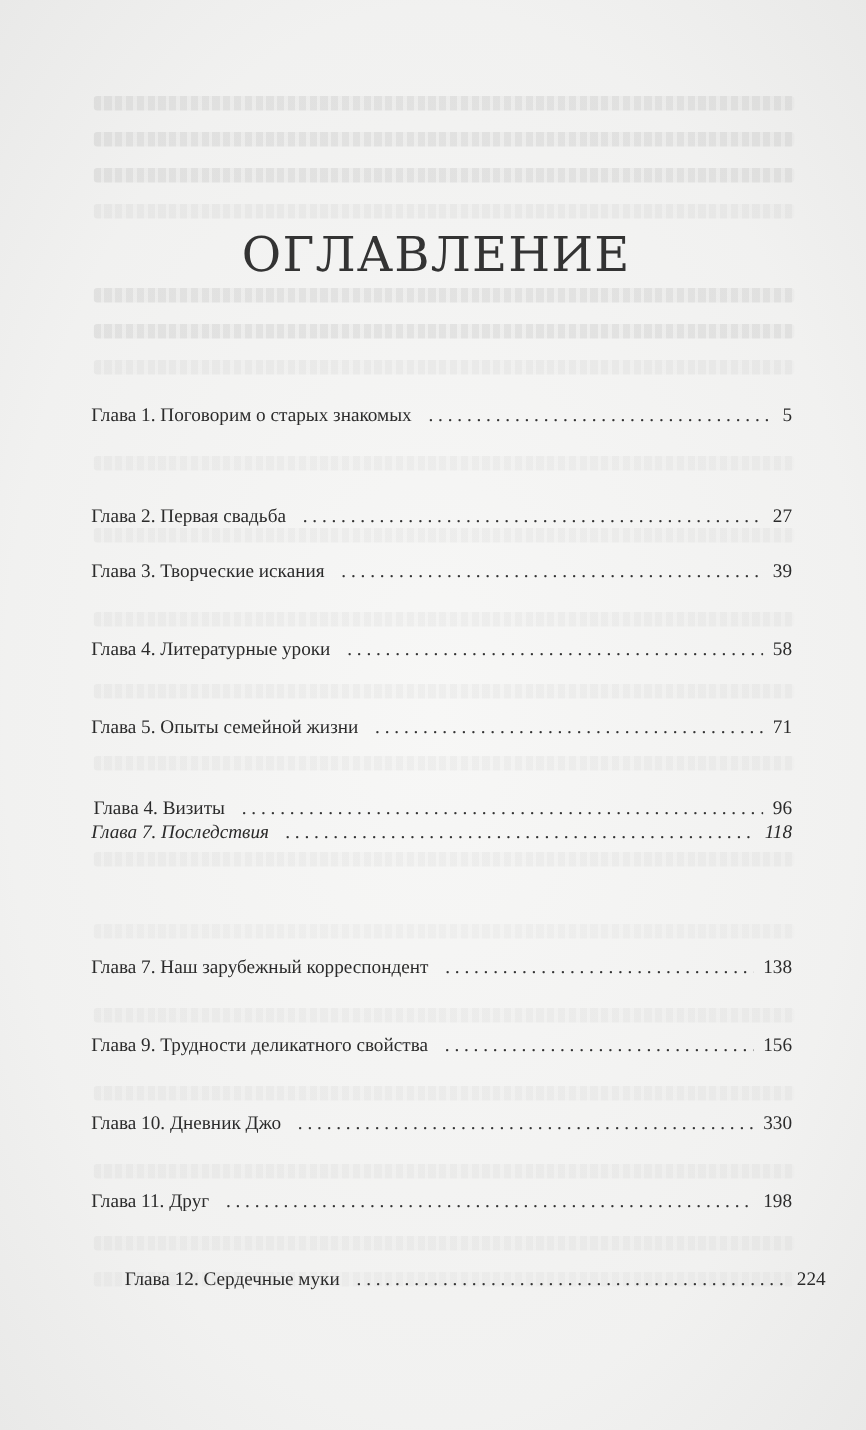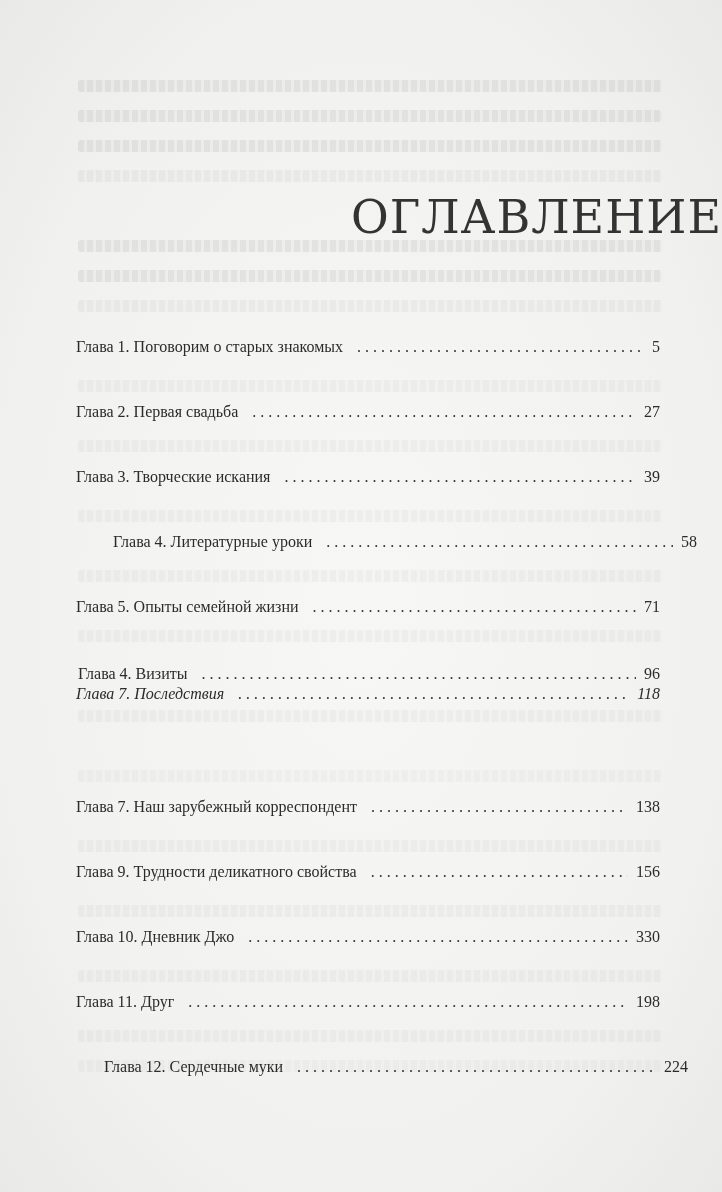--- a/index.html
+++ b/index.html
@@ -15,24 +15,24 @@
     background: radial-gradient(ellipse at 50% 50%, #f7f7f6 0%, #f1f1f0 70%, #e9e9e8 100%);
   }
   
   .bleed {
     position:absolute; left:78px; right:60px; height:12px;
     background: repeating-linear-gradient(90deg, rgba(150,150,150,0.18) 0 6px, rgba(150,150,150,0.06) 6px 9px);
     border-radius:3px;
   }
   .title {
     position:absolute; left:5px; right:0; top:190px;
-    text-align:right;
+    text-align:center;
     font-family:"DejaVu Serif", "Liberation Serif", serif;
     font-weight:300;
-    font-size:46px; letter-spacing:1px;
+    font-size:40px; letter-spacing:1px;
     color:#333;
   }
   .row {
     position:absolute; left:76px; width:584px;
     display:flex; align-items:baseline;
     font-size:16px; color:#2b2b2b;
     white-space:nowrap;
   }
   .row .label { flex:0 0 auto; }
   .row .dots {
@@ -71,31 +71,31 @@
   <div class="bleed" style="top:1060px; opacity:.4"></div>
 
   <h1 class="title" style="margin:0;">ОГЛАВЛЕНИЕ</h1>
 
   <div>
     <div class="row" style="top:338px;">
       <span class="label">Глава 1. Поговорим о старых знакомых</span>
       <span class="dots"></span>
       <span class="num">5</span>
     </div>
-    <div class="row" style="top:403px;">
+    <div class="row" style="top:422px;">
       <span class="label">Глава 2. Первая свадьба</span>
       <span class="dots"></span>
       <span class="num">27</span>
     </div>
     <div class="row" style="top:468px;align-items:flex-end;">
       <span class="label">Глава 3. Творческие искания</span>
       <span class="dots"></span>
       <span class="num">39</span>
     </div>
-    <div class="row" style="top:533px;margin-left:37px;">
+    <div class="row" style="top:533px;">
       <span class="label">Глава 4. Литературные уроки</span>
       <span class="dots"></span>
       <span class="num">58</span>
     </div>
     <div class="row" style="top:598px;">
       <span class="label">Глава 5. Опыты семейной жизни</span>
       <span class="dots"></span>
       <span class="num">71</span>
     </div>
     <div class="row" style="top:665px; left:78px; width:582px;">

